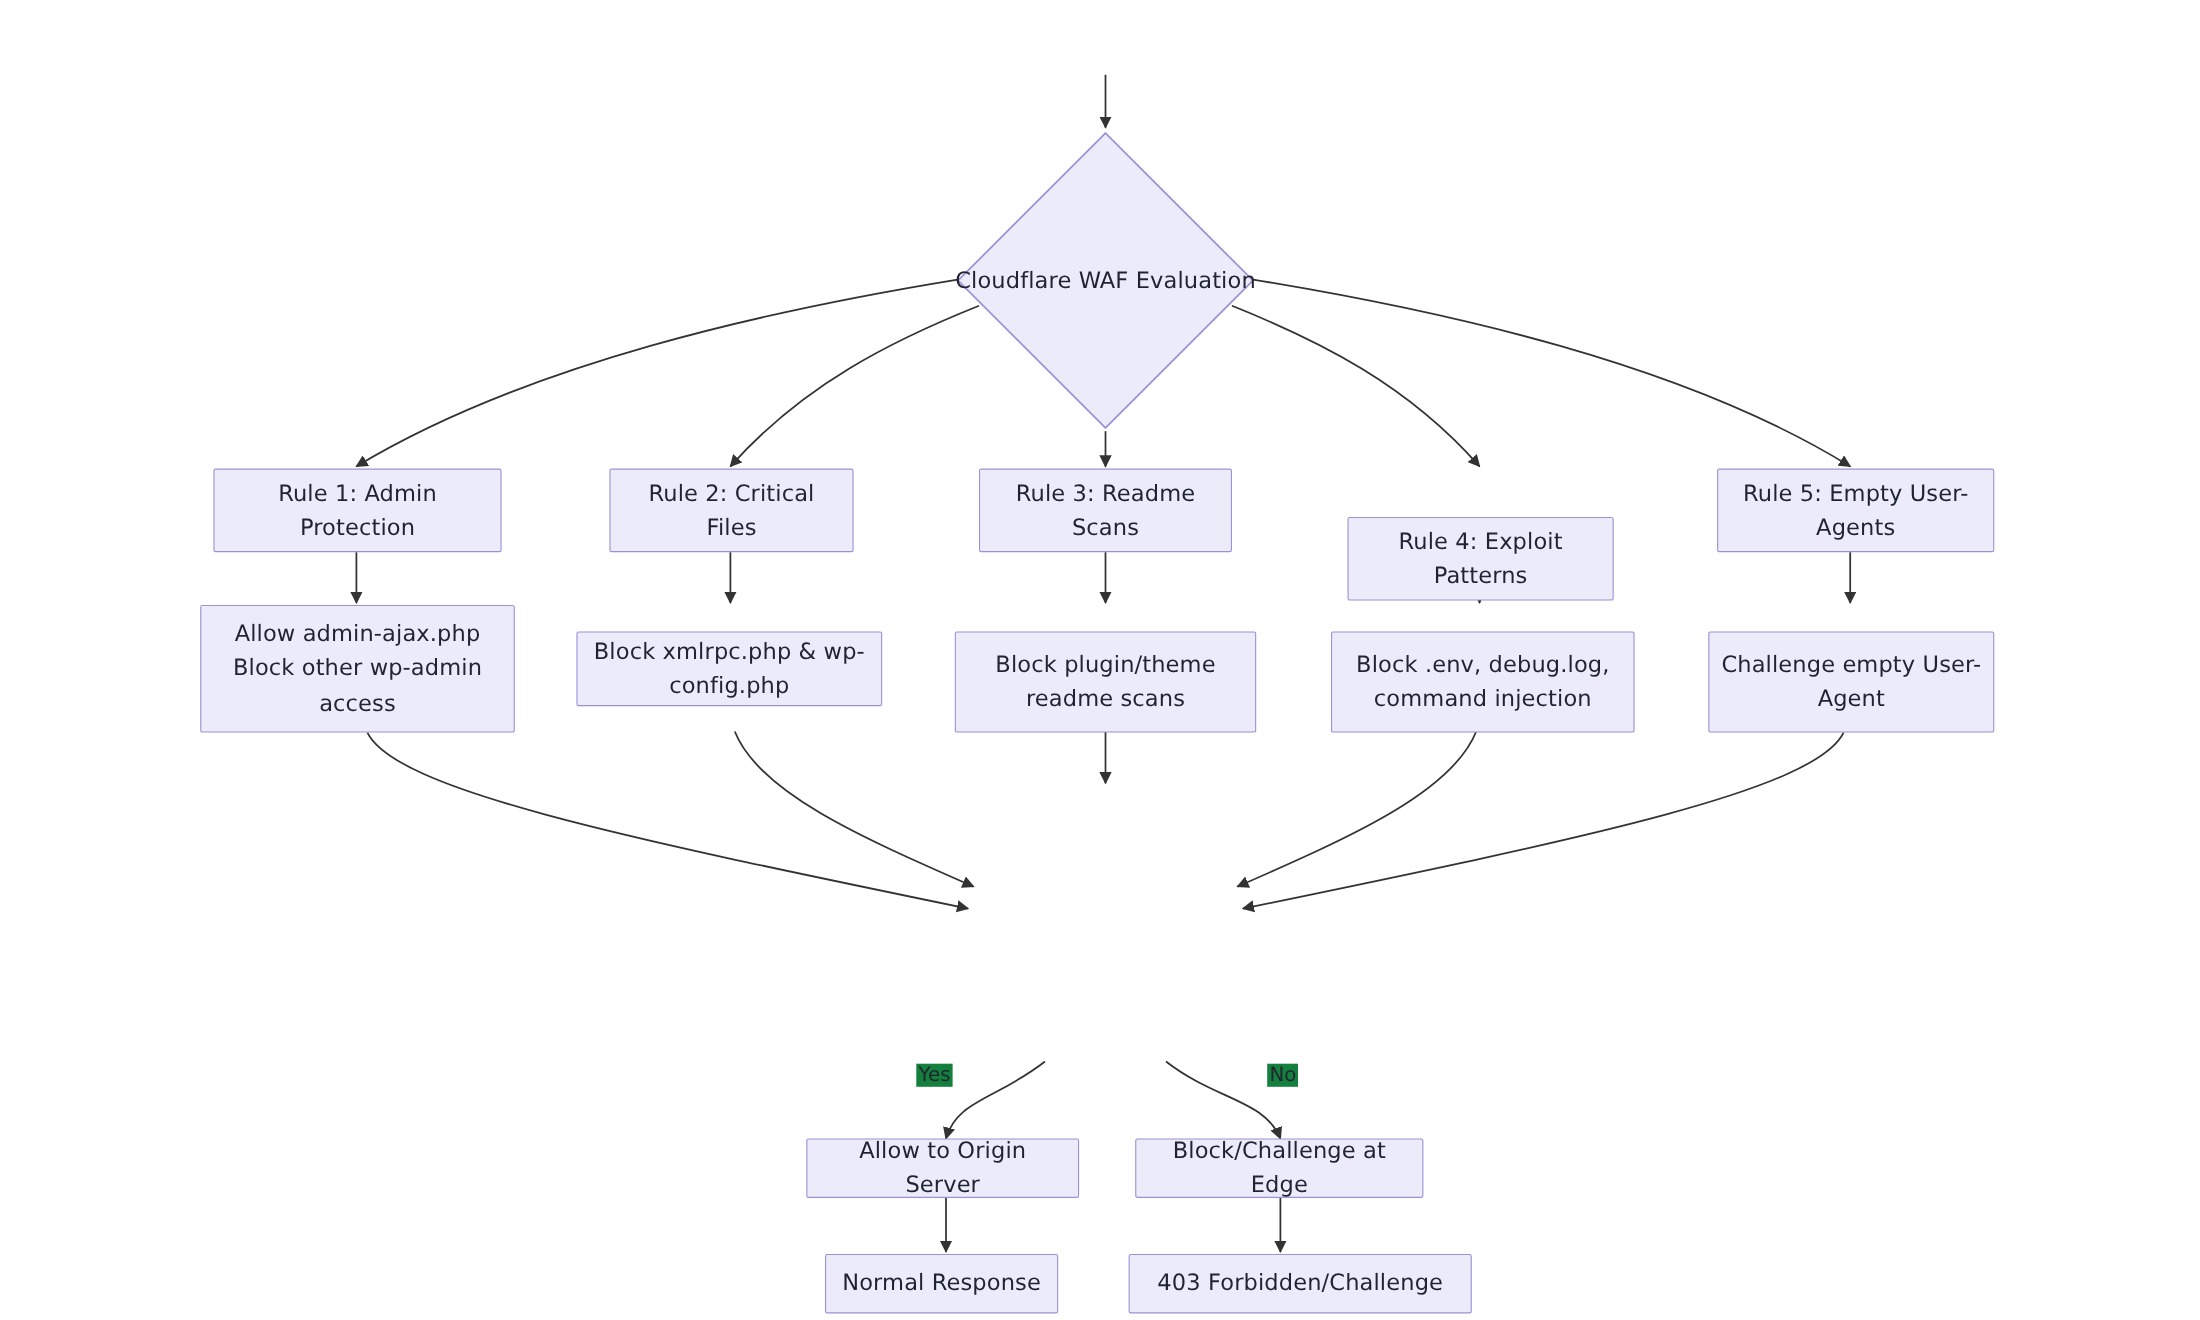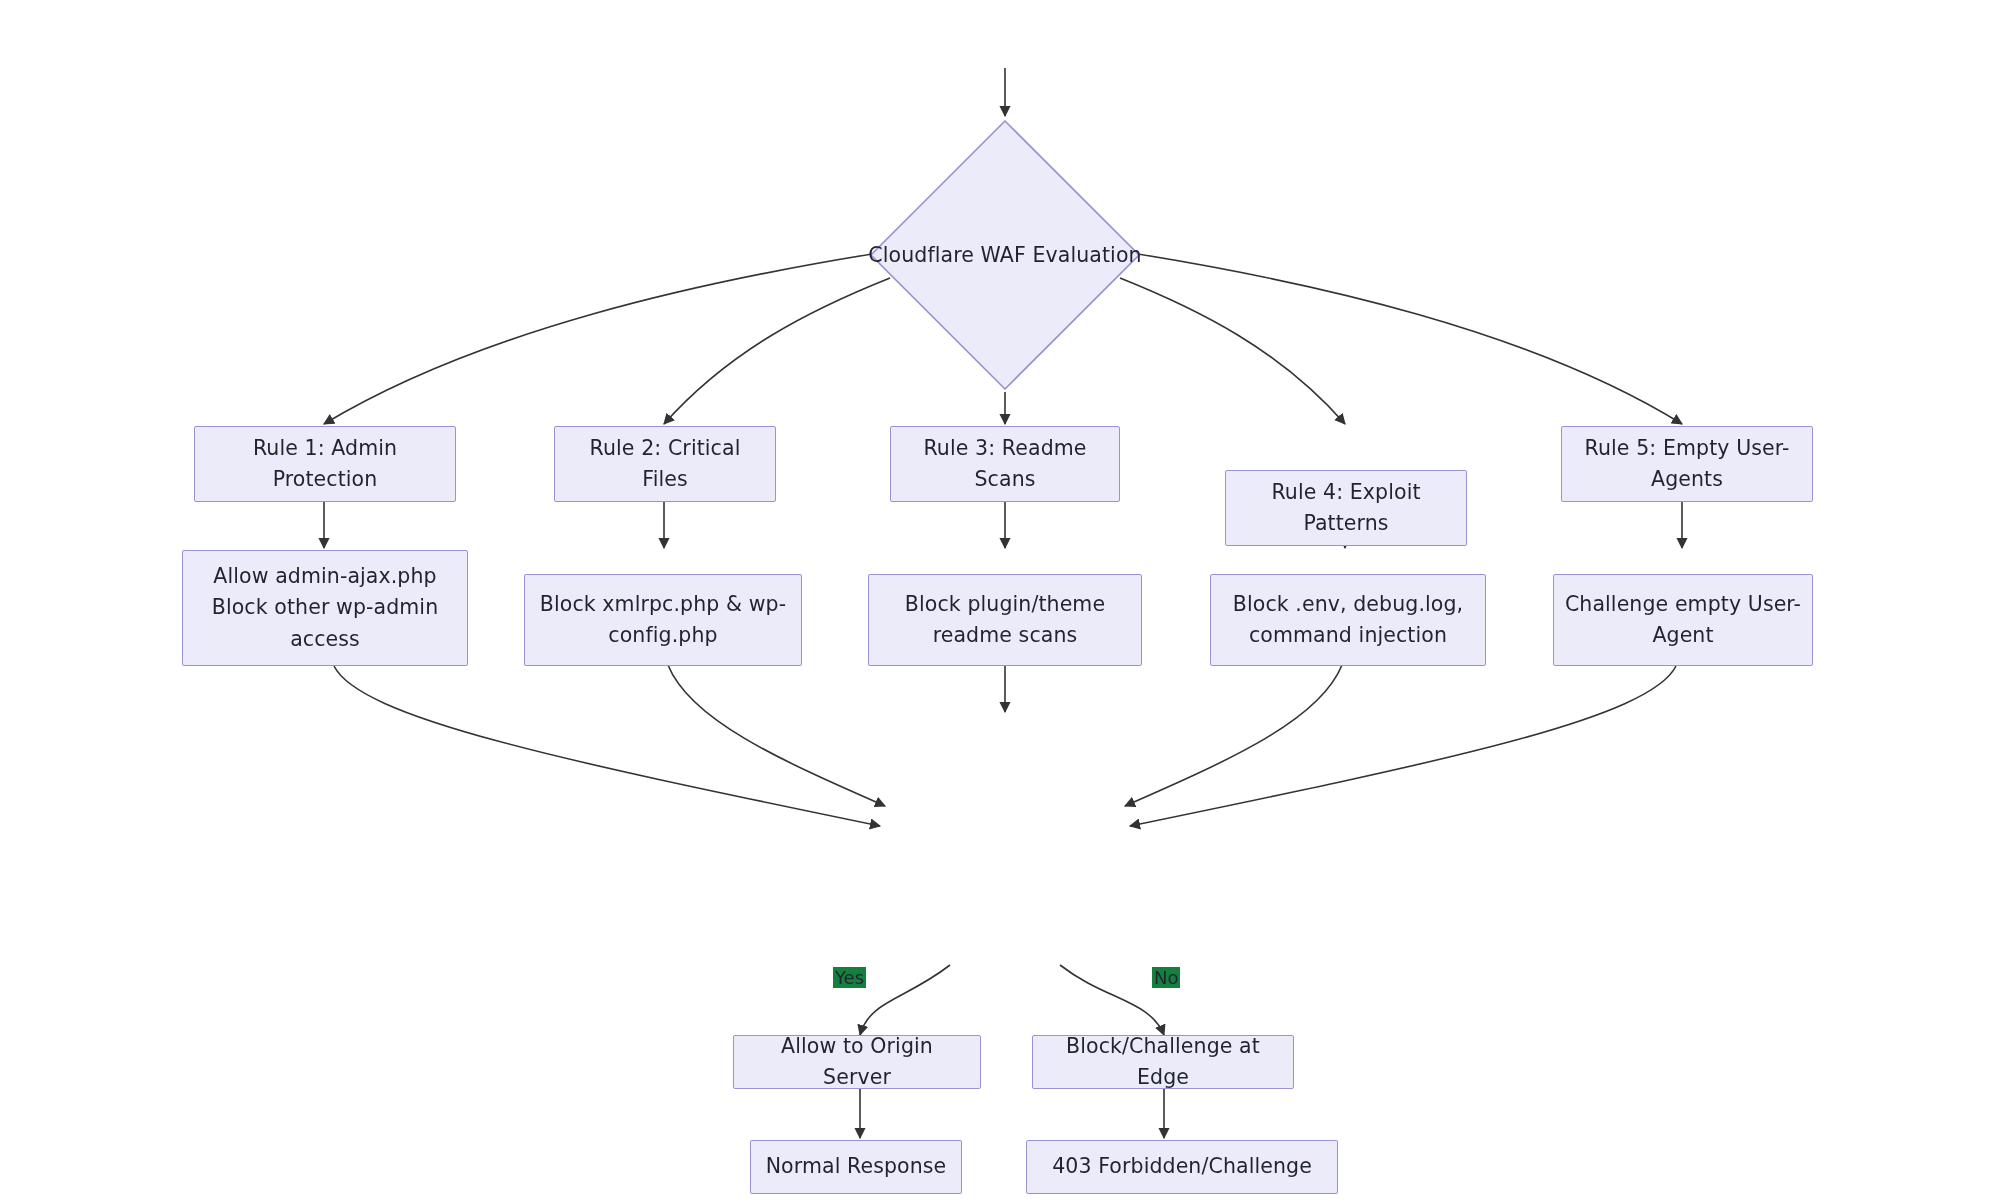--- a/index.html
+++ b/index.html
@@ -151,21 +151,21 @@
   <div class="node" style="left:1561px; top:426px; width:252px; height:76px;">
     <span class="label">Rule 5: Empty User-Agents</span>
   </div>
 
   <div class="node" style="left:182px; top:550px; width:286px; height:116px;">
     <span class="label">Allow admin-ajax.php
 Block other wp-admin
 access</span>
   </div>
 
-  <div class="node" style="left:524px; top:574px; width:278px; height:92px;">
+  <div class="node" style="left:524px; top:574px; width:278px; height:68px;">
     <span class="label">Block xmlrpc.php &amp; wp-
 config.php</span>
   </div>
 
   <div class="node" style="left:868px; top:574px; width:274px; height:92px;">
     <span class="label">Block plugin/theme
 readme scans</span>
   </div>
 
   <div class="node" style="left:1210px; top:574px; width:276px; height:92px;">

